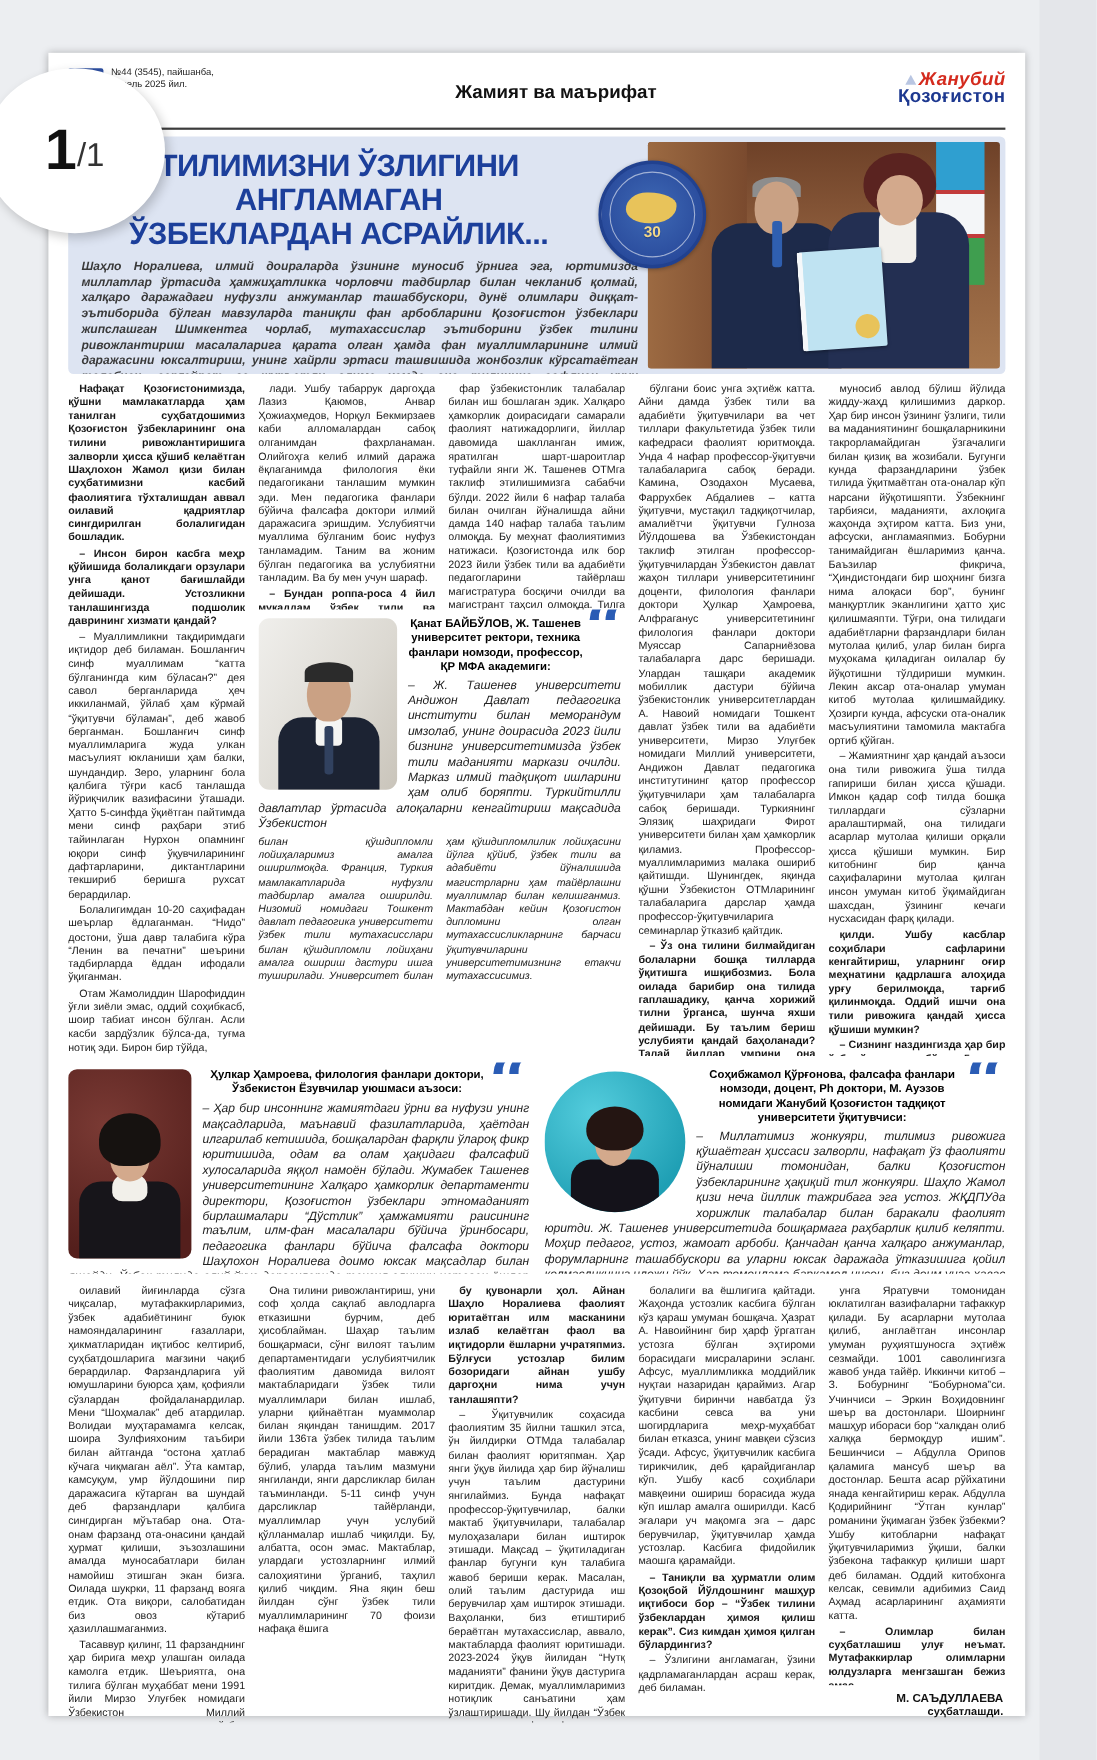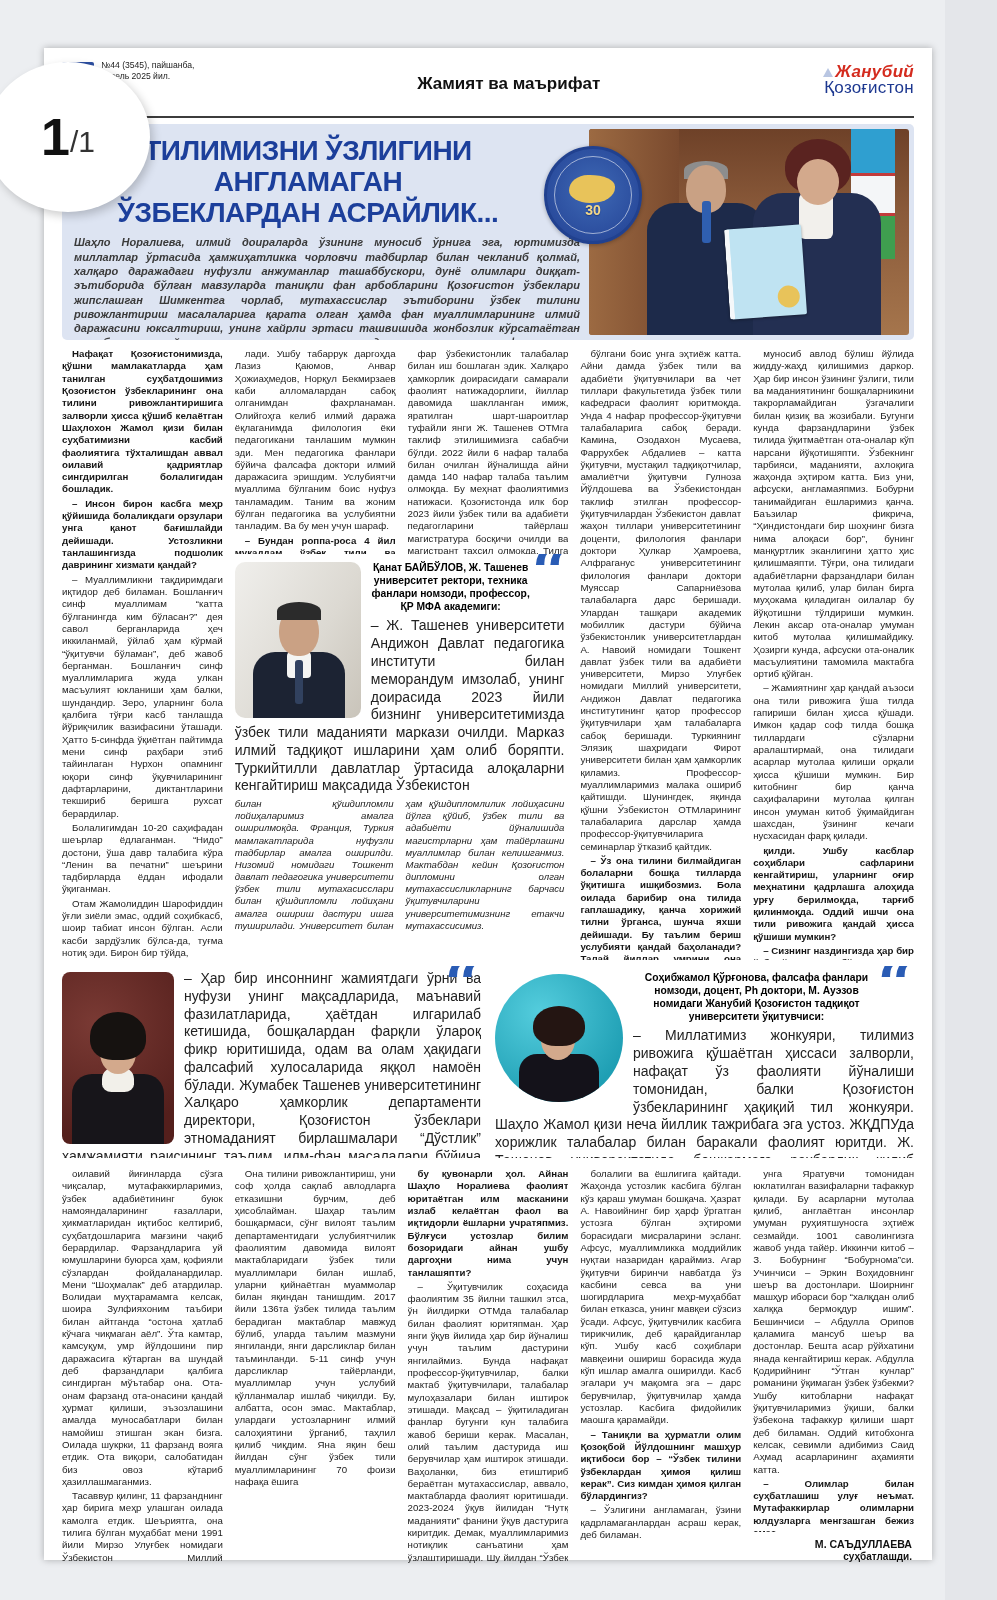--- a/index.html
+++ b/index.html
@@ -19,21 +19,21 @@
   .masthead{display:flex;align-items:flex-start;padding-top:12px;height:52px;}
   .mh-left{display:flex;gap:7px;}
   .mhicon{width:32px;height:22px;background:#2d4fa1;border-radius:2px;position:relative;margin-top:2px;}
   .mhicon:after{content:"";position:absolute;left:9px;bottom:0;width:14px;height:11px;background:#fff;
                 border-radius:7px 7px 0 0;}
   .mh-issue{font-size:8.6px;line-height:1.3;color:#222;}
   .mh-center{flex:1;text-align:center;}
   .mh-title{font-size:17px;font-weight:bold;color:#111;margin-top:14px;}
   .mh-logo{text-align:right;line-height:.92;margin-top:4px;}
   .mh-logo .l1{color:#d42b1e;font-weight:bold;font-size:17px;letter-spacing:.3px;font-style:italic;}
-  .mh-logo .l2{color:#1d3890;font-weight:normal;font-size:17px;letter-spacing:.3px;}
+  .mh-logo .l2{color:#1d3890;font-weight:bold;font-size:17px;letter-spacing:.3px;}
   .mh-sail{display:inline-block;width:0;height:0;border-left:5px solid transparent;border-right:5px solid transparent;
            border-bottom:9px solid #b9c6e2;margin-right:2px;}
   .mh-rule{border-bottom:2px solid #3c3c3c;margin-top:4px;}
 
   
   .lead{position:relative;margin-top:6px;height:216px;background:#dde4f2;border-radius:5px;overflow:hidden;}
   .headline{width:468px;margin-left:12px;padding-top:12px;text-align:center;color:#1c3f9b;
             font-weight:bold;font-size:28px;line-height:1.1;letter-spacing:-.5px;}
   .leadtext{width:506px;margin-left:12px;margin-top:7px;font-size:11px;font-weight:bold;font-style:italic;
             color:#3a3a3a;text-align:justify;line-height:1.3;}
@@ -69,21 +69,21 @@
   .c1{grid-column:1;grid-row:1/3;} .c2{grid-column:2;grid-row:1;} .c3{grid-column:3;grid-row:1;}
   .c4{grid-column:4;grid-row:1/3;} .c5{grid-column:5;grid-row:1/3;}
   .para{margin:0 0 2px 0;text-indent:10px;text-align:justify;}
   .qb{font-weight:bold;color:#161616;}
 
   
   .quote1{grid-column:2/4;grid-row:2;position:relative;padding:6px 4px 0 0;overflow:hidden;}
   .qmark{position:absolute;right:0;top:-14px;font-family:"DejaVu Serif",serif;font-weight:bold;
          font-size:64px;color:#2a5cb5;line-height:1;}
   .qhead{font-size:10.3px;font-weight:bold;text-align:center;line-height:1.25;margin:2px 34px 4px 0;}
-  .qtext{font-size:14px;text-align:justify;line-height:1.27;color:#222;}
+  .qtext{font-size:11px;font-style:italic;text-align:justify;line-height:1.27;color:#222;}
   .qcont{clear:left;column-count:2;column-gap:12px;font-size:9.6px;font-style:italic;
          text-align:justify;line-height:1.27;color:#222;margin-top:3px;}
   .rectorphoto{float:left;width:126px;height:156px;margin:2px 10px 4px 0;border-radius:10px;position:relative;overflow:hidden;
                background:linear-gradient(120deg,#f0efec 0%,#dcd9d2 60%,#c9c4ba 100%);}
   .rp-suit{position:absolute;left:18px;bottom:0;width:92px;height:66px;background:#1c2333;border-radius:22px 22px 0 0;}
   .rp-shirt{position:absolute;left:52px;bottom:40px;width:24px;height:26px;background:#f5f5f3;border-radius:4px;}
   .rp-tie{position:absolute;left:60px;bottom:14px;width:8px;height:44px;background:#31415f;border-radius:3px;}
   .rp-head{position:absolute;left:44px;bottom:62px;width:40px;height:50px;background:#caa184;border-radius:50% 50% 46% 46%;}
   .rp-hair{position:absolute;left:42px;bottom:98px;width:44px;height:18px;background:#2b2b2b;border-radius:50% 50% 0 0;}
 
@@ -205,20 +205,21 @@
 
     <div class="grid-quotes">
       <div class="quote2">
         <div class="qmark">“</div>
         <div class="q2photo">
           <div class="q2-body"></div>
           <div class="q2-collar"></div>
           <div class="q2-head"></div>
           <div class="q2-hair"></div>
         </div>
+        <div class="qhead">Ҳулкар Ҳамроева, филология фанлари доктори, Ўзбекистон Ёзувчилар уюшмаси аъзоси:</div>
         <div class="qtext">– Ҳар бир инсоннинг жамиятдаги ўрни ва нуфузи унинг мақсадларида, маънавий фазилатларида, ҳаётдан илгарилаб кетишида, бошқалардан фарқли ўлароқ фикр юритишида, одам ва олам ҳақидаги фалсафий хулосаларида яққол намоён бўлади. Жумабек Ташенев университетининг Халқаро ҳамкорлик департаменти директори, Қозоғистон ўзбеклари этномаданият бирлашмалари “Дўстлик” ҳамжамияти раисининг таълим, илм-фан масалалари бўйича ўринбосари, педагогика фанлари бўйича фалсафа доктори Шаҳлохон Норалиева доимо юксак мақсадлар билан яшайди. Ўзбек тилида олий ўқув даргоҳларида таҳсил олишни истаган ёшлар учун “Ўзбек тили” ва “Ўзбек адабиёти” аталмиш 19та дарсликни ўзбекистонлик олимлар билан ҳаммуаллифликда тайёрлаб, нашр этиши Шаҳлохоннинг кашфиётчилик салоҳияти, педагог-олима сифатидаги фаолиятига берилган юксак баҳодир.</div>
       </div>
       <div class="quote3">
         <div class="qmark">“</div>
         <div class="q3photo">
           <div class="q3-body"></div>
           <div class="q3-head"></div>
           <div class="q3-hair"></div>
         </div>
         <div class="qhead">Соҳибжамол Қўрғонова, фалсафа фанлари номзоди, доцент, Ph доктори, М. Ауэзов номидаги Жанубий Қозоғистон тадқиқот университети ўқитувчиси:</div>

